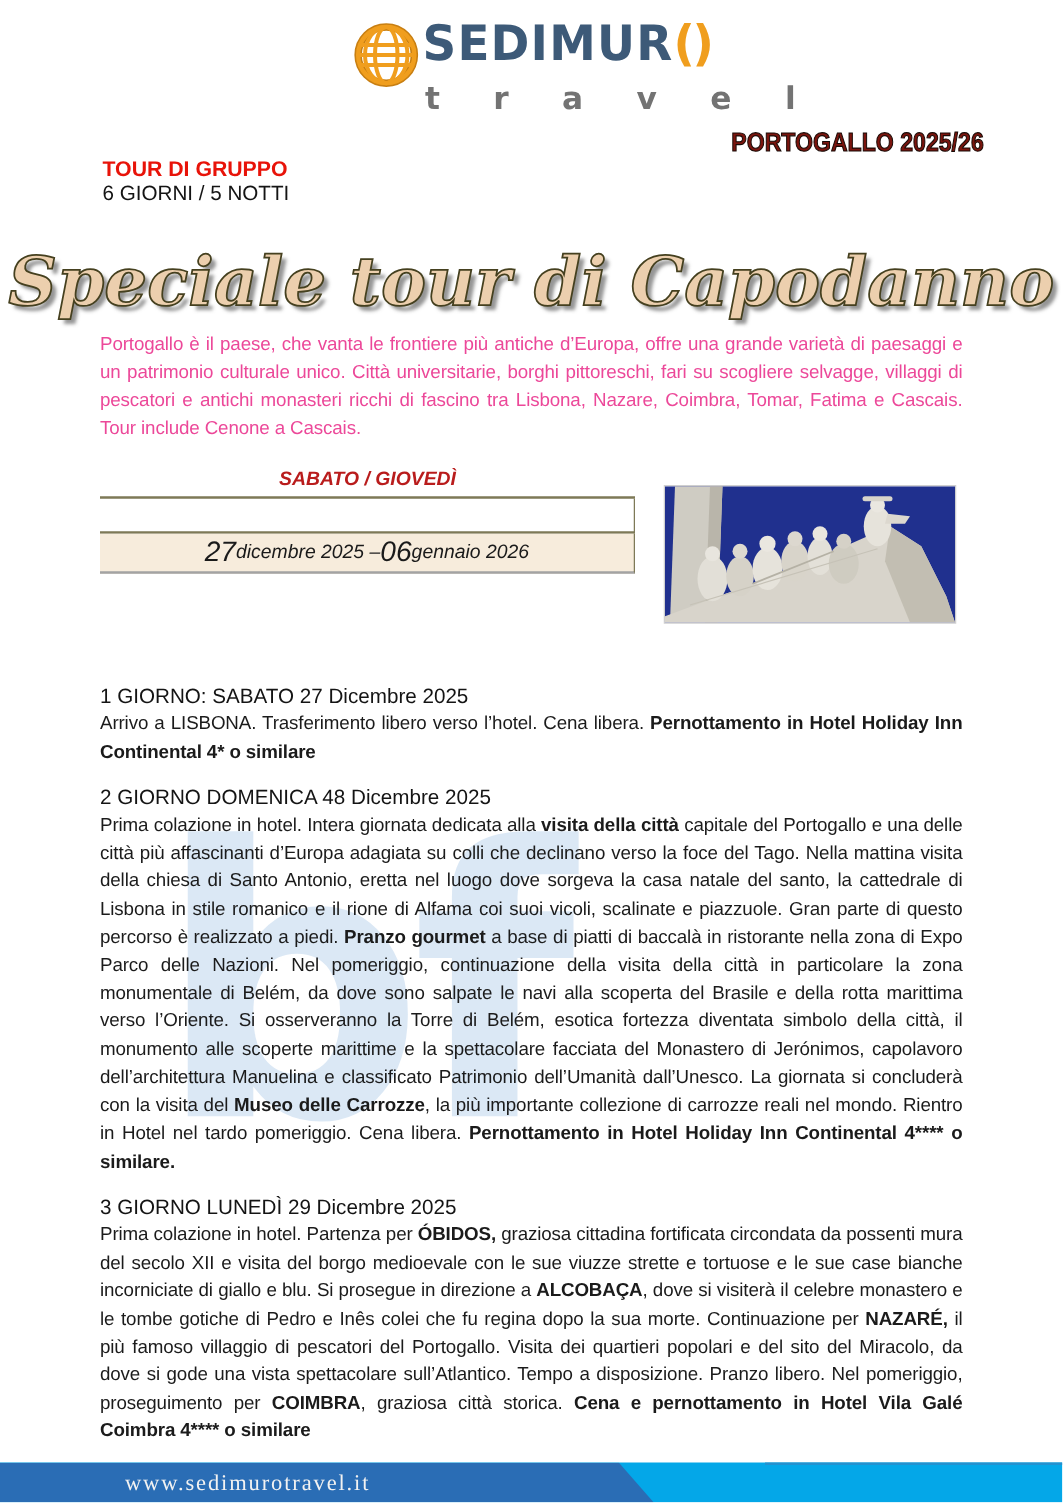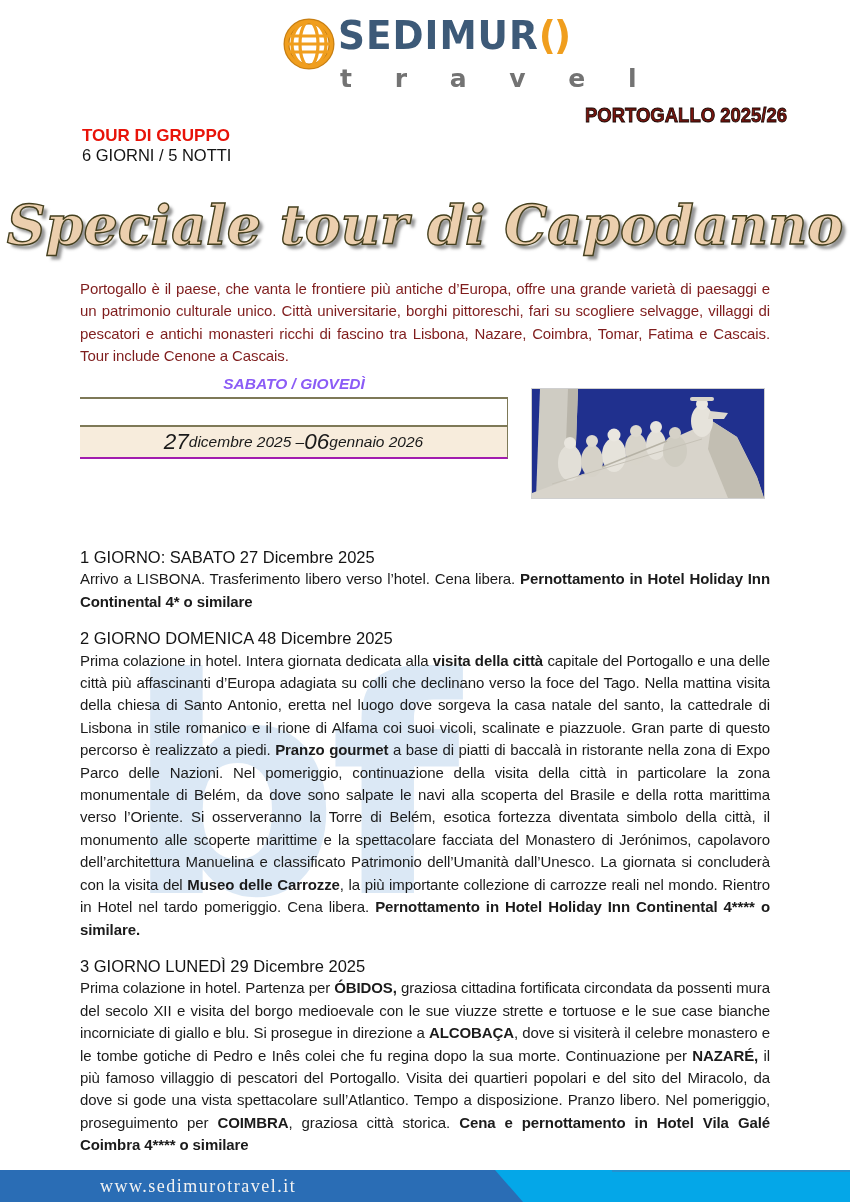--- a/index.html
+++ b/index.html
@@ -52,34 +52,34 @@
     text-align:center;
     font-family:"DejaVu Serif", serif;font-style:italic;font-weight:bold;
     font-size:54px;line-height:62px;
     color:#eccfae;
     -webkit-text-stroke:1.4px #45401f;
     text-shadow:4px 4px 3px rgba(130,130,130,0.85);
     letter-spacing:0px;white-space:nowrap;
   }
   
   .intro{
-    position:absolute;left:80px;top:278px;width:690px;z-index:1;
+    position:absolute;left:80px;top:265px;width:690px;z-index:1;
     font-size:15px;line-height:22.4px;letter-spacing:-0.1px;
-    text-align:justify;color:#7f1d1d;
+    text-align:justify;color:#ec4899;
   }
   
   .dep-table{position:absolute;left:80px;top:374px;width:428px;z-index:1;}
   .dep-header{border-bottom:2.5px solid #7e7957;padding-bottom:3px;text-align:center;}
   .dep-line1{font-size:17.5px;line-height:23px;white-space:nowrap;}
   .dep-line1 .lbl{color:#111111;font-weight:400;}
   .dep-line1 .city{color:#1f1dc0;font-weight:bold;}
-  .dep-line2{font-size:15.5px;line-height:20px;font-weight:bold;font-style:italic;color:#8b5cf6;}
+  .dep-line2{font-size:15.5px;line-height:20px;font-weight:bold;font-style:italic;color:#b91c1c;}
   .dep-gap{height:26px;border-bottom:2px solid #7e7957;border-right:1px solid #7e7957;}
   .dep-date{
-    height:30px;border-bottom:2px solid #a21caf;border-right:1px solid #7e7957;
+    height:30px;border-bottom:2px solid #a3a3a3;border-right:1px solid #7e7957;
     background:#f7ecdc;display:flex;align-items:center;justify-content:center;
     font-style:italic;color:#1a1a1a;white-space:nowrap;
   }
   .dep-date span{font-size:15.5px;}
   .dep-date span.big{font-size:22.5px;}
   
   .photo{
     position:absolute;left:531px;top:388px;width:232px;height:109px;z-index:1;
     border:1px solid #cfcfcf;
   }

